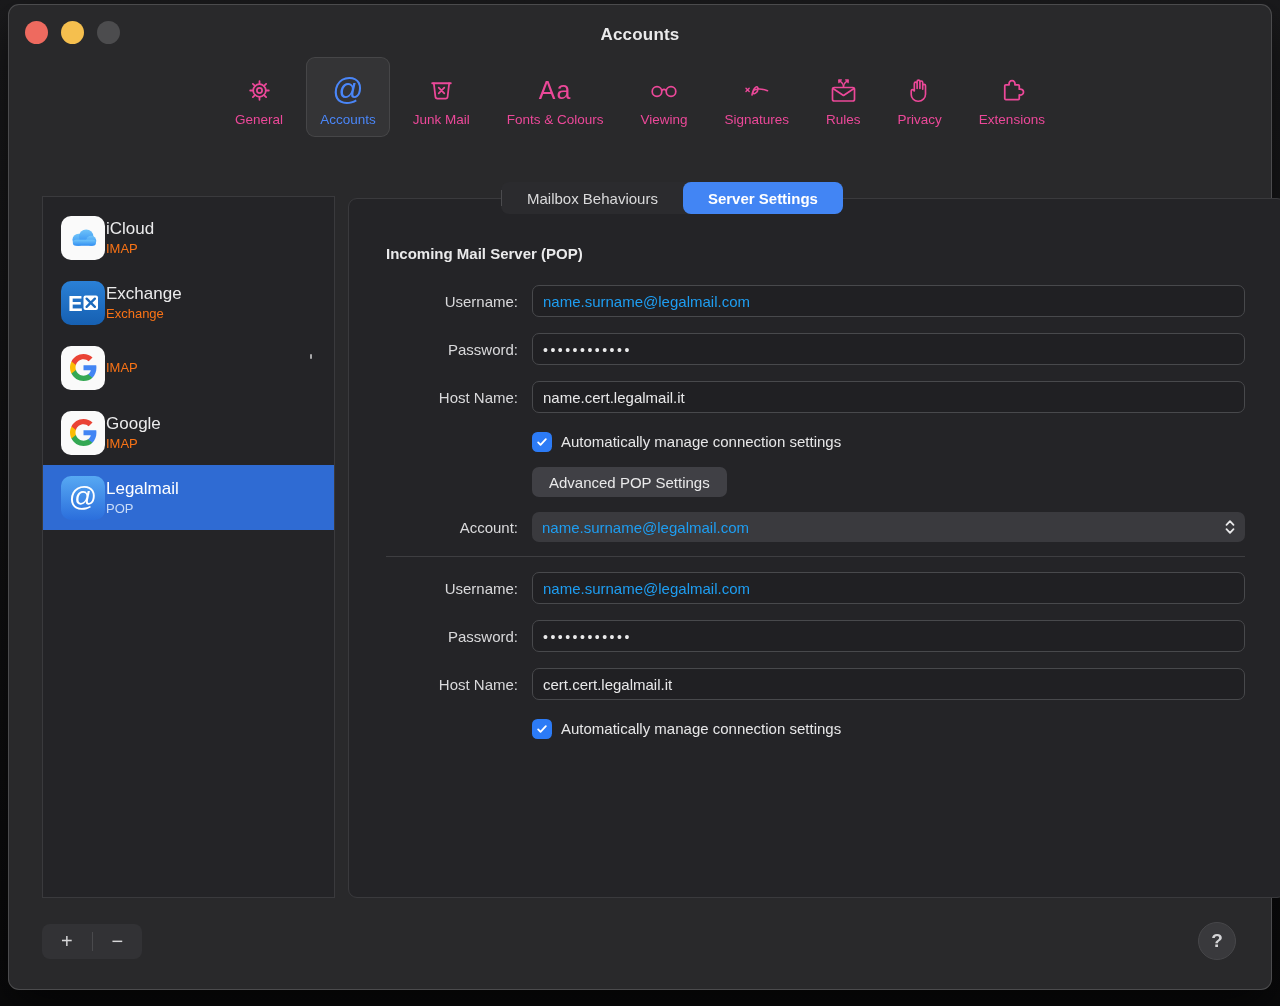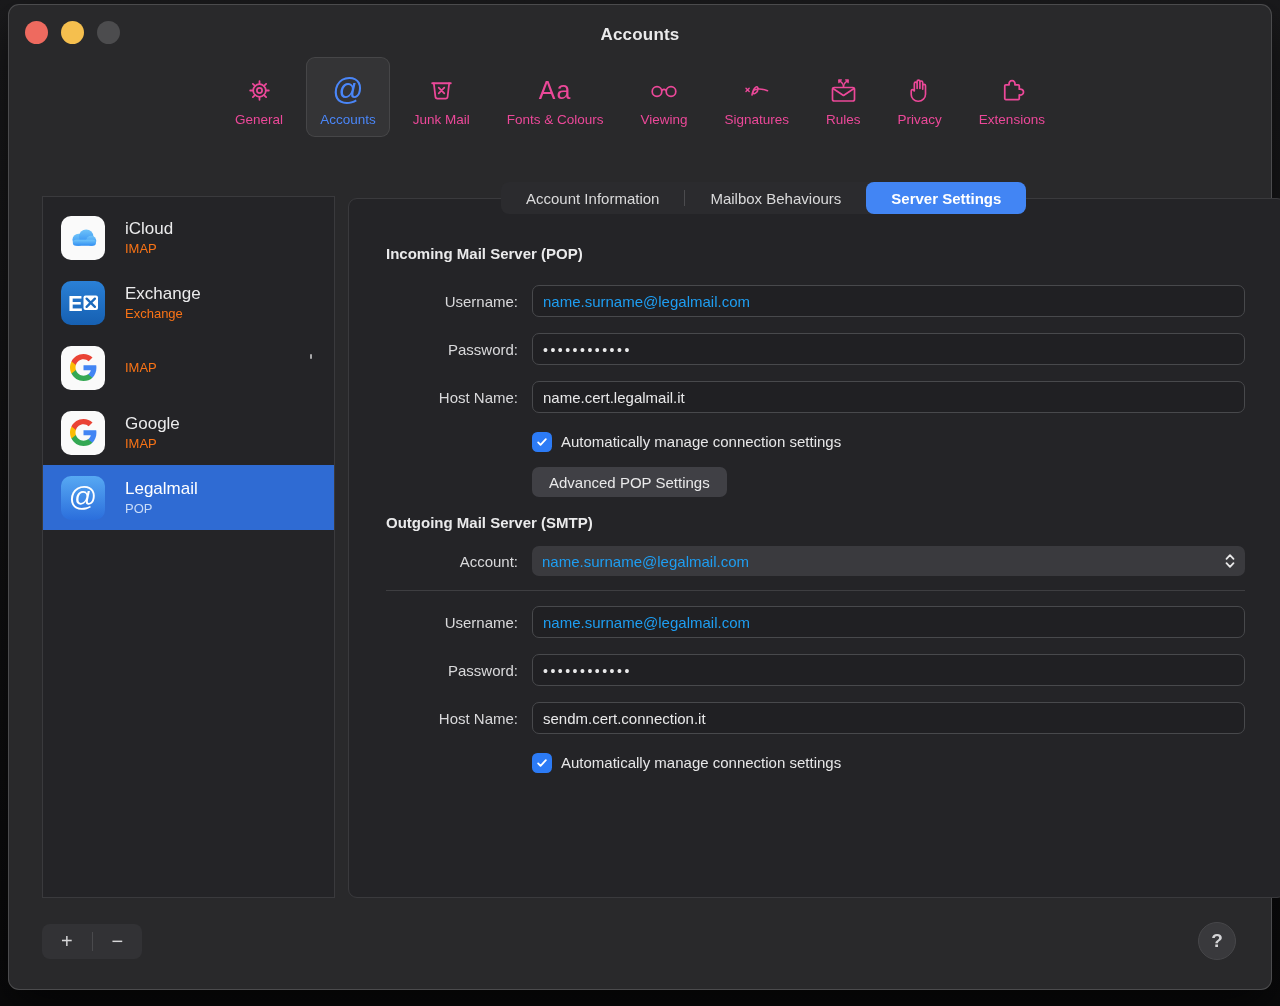--- a/index.html
+++ b/index.html
@@ -48,21 +48,21 @@
   .glyph-at { font-size:31px; font-weight:400; line-height:30px; }
   .glyph-aa { font-size:25px; font-weight:400; line-height:28px; letter-spacing:1px; }
   .ticon svg { display:block; }
   
   .sidebar {
     position:absolute; left:33px; top:191px; width:293px; height:702px;
     background:#242427; border:1px solid #3a3a3d;
   }
   .acct-row {
     position:relative; height:65px; display:flex; align-items:center;
-    padding-left:18px; gap:20px;
+    padding-left:18px; gap:1px;
   }
   .acct-rows { padding-top:8px; }
   .acct-row.selected { background:#2f6bd3; }
   .acct-icon {
     width:44px; height:44px; border-radius:10px; flex:0 0 auto;
     display:flex; align-items:center; justify-content:center; overflow:hidden;
   }
   .acct-icon.white { background:#fafafa; }
   .acct-icon.exchange { background:linear-gradient(#2a80d6,#1660b2); }
   .acct-icon.bluemail { background:linear-gradient(#57a9f3,#2b6edc); }
@@ -362,21 +362,20 @@
         <span class="checkbox">
           <svg width="14" height="14" viewBox="0 0 20 20" fill="none" stroke="#ffffff" stroke-width="2.6" stroke-linecap="round" stroke-linejoin="round">
               <path d="M4.5 10.5l3.4 3.6L15.5 6"></path>
             </svg>
         </span>
         <span class="chklabel">Automatically manage connection settings</span>
       </div>
 
       <div><span class="adv-btn">Advanced POP Settings</span></div>
 
-      <div class="section-h h2">Outgoing Mail Server (SMTP)</div>
 
       <div class="frow r-account">
         <span class="flabel">Account:</span>
         <div class="popup">
           <span class="pval">name.surname@legalmail.com</span>
           <span class="stepper">
             <svg width="12" height="18" viewBox="0 0 12 18" fill="none" stroke="#e9e9ea" stroke-width="1.8" stroke-linecap="round" stroke-linejoin="round">
               <path d="M2.5 6.8L6 3.2l3.5 3.6M2.5 11.2L6 14.8l3.5-3.6"></path>
             </svg>
           </span>
@@ -390,35 +389,34 @@
         <div class="field blue">name.surname@legalmail.com</div>
       </div>
 
       <div class="frow r-pass2">
         <span class="flabel">Password:</span>
         <div class="field dots">••••••••••••</div>
       </div>
 
       <div class="frow r-host2">
         <span class="flabel">Host Name:</span>
-        <div class="field">sendm.cert.connection.it</div>
+        <div class="field">cert.cert.legalmail.it</div>
       </div>
 
       <div class="chkrow chkrow2">
         <span class="checkbox">
           <svg width="14" height="14" viewBox="0 0 20 20" fill="none" stroke="#ffffff" stroke-width="2.6" stroke-linecap="round" stroke-linejoin="round">
               <path d="M4.5 10.5l3.4 3.6L15.5 6"></path>
             </svg>
         </span>
         <span class="chklabel">Automatically manage connection settings</span>
       </div>
 
     </div>
   </div>
 
   <div class="segmented">
-    <div class="segment">Account Information</div>
     <div class="seg-div"></div>
     <div class="segment">Mailbox Behaviours</div>
     <div class="segment selected">Server Settings</div>
   </div>
 
 </div>
 
 </body></html>

